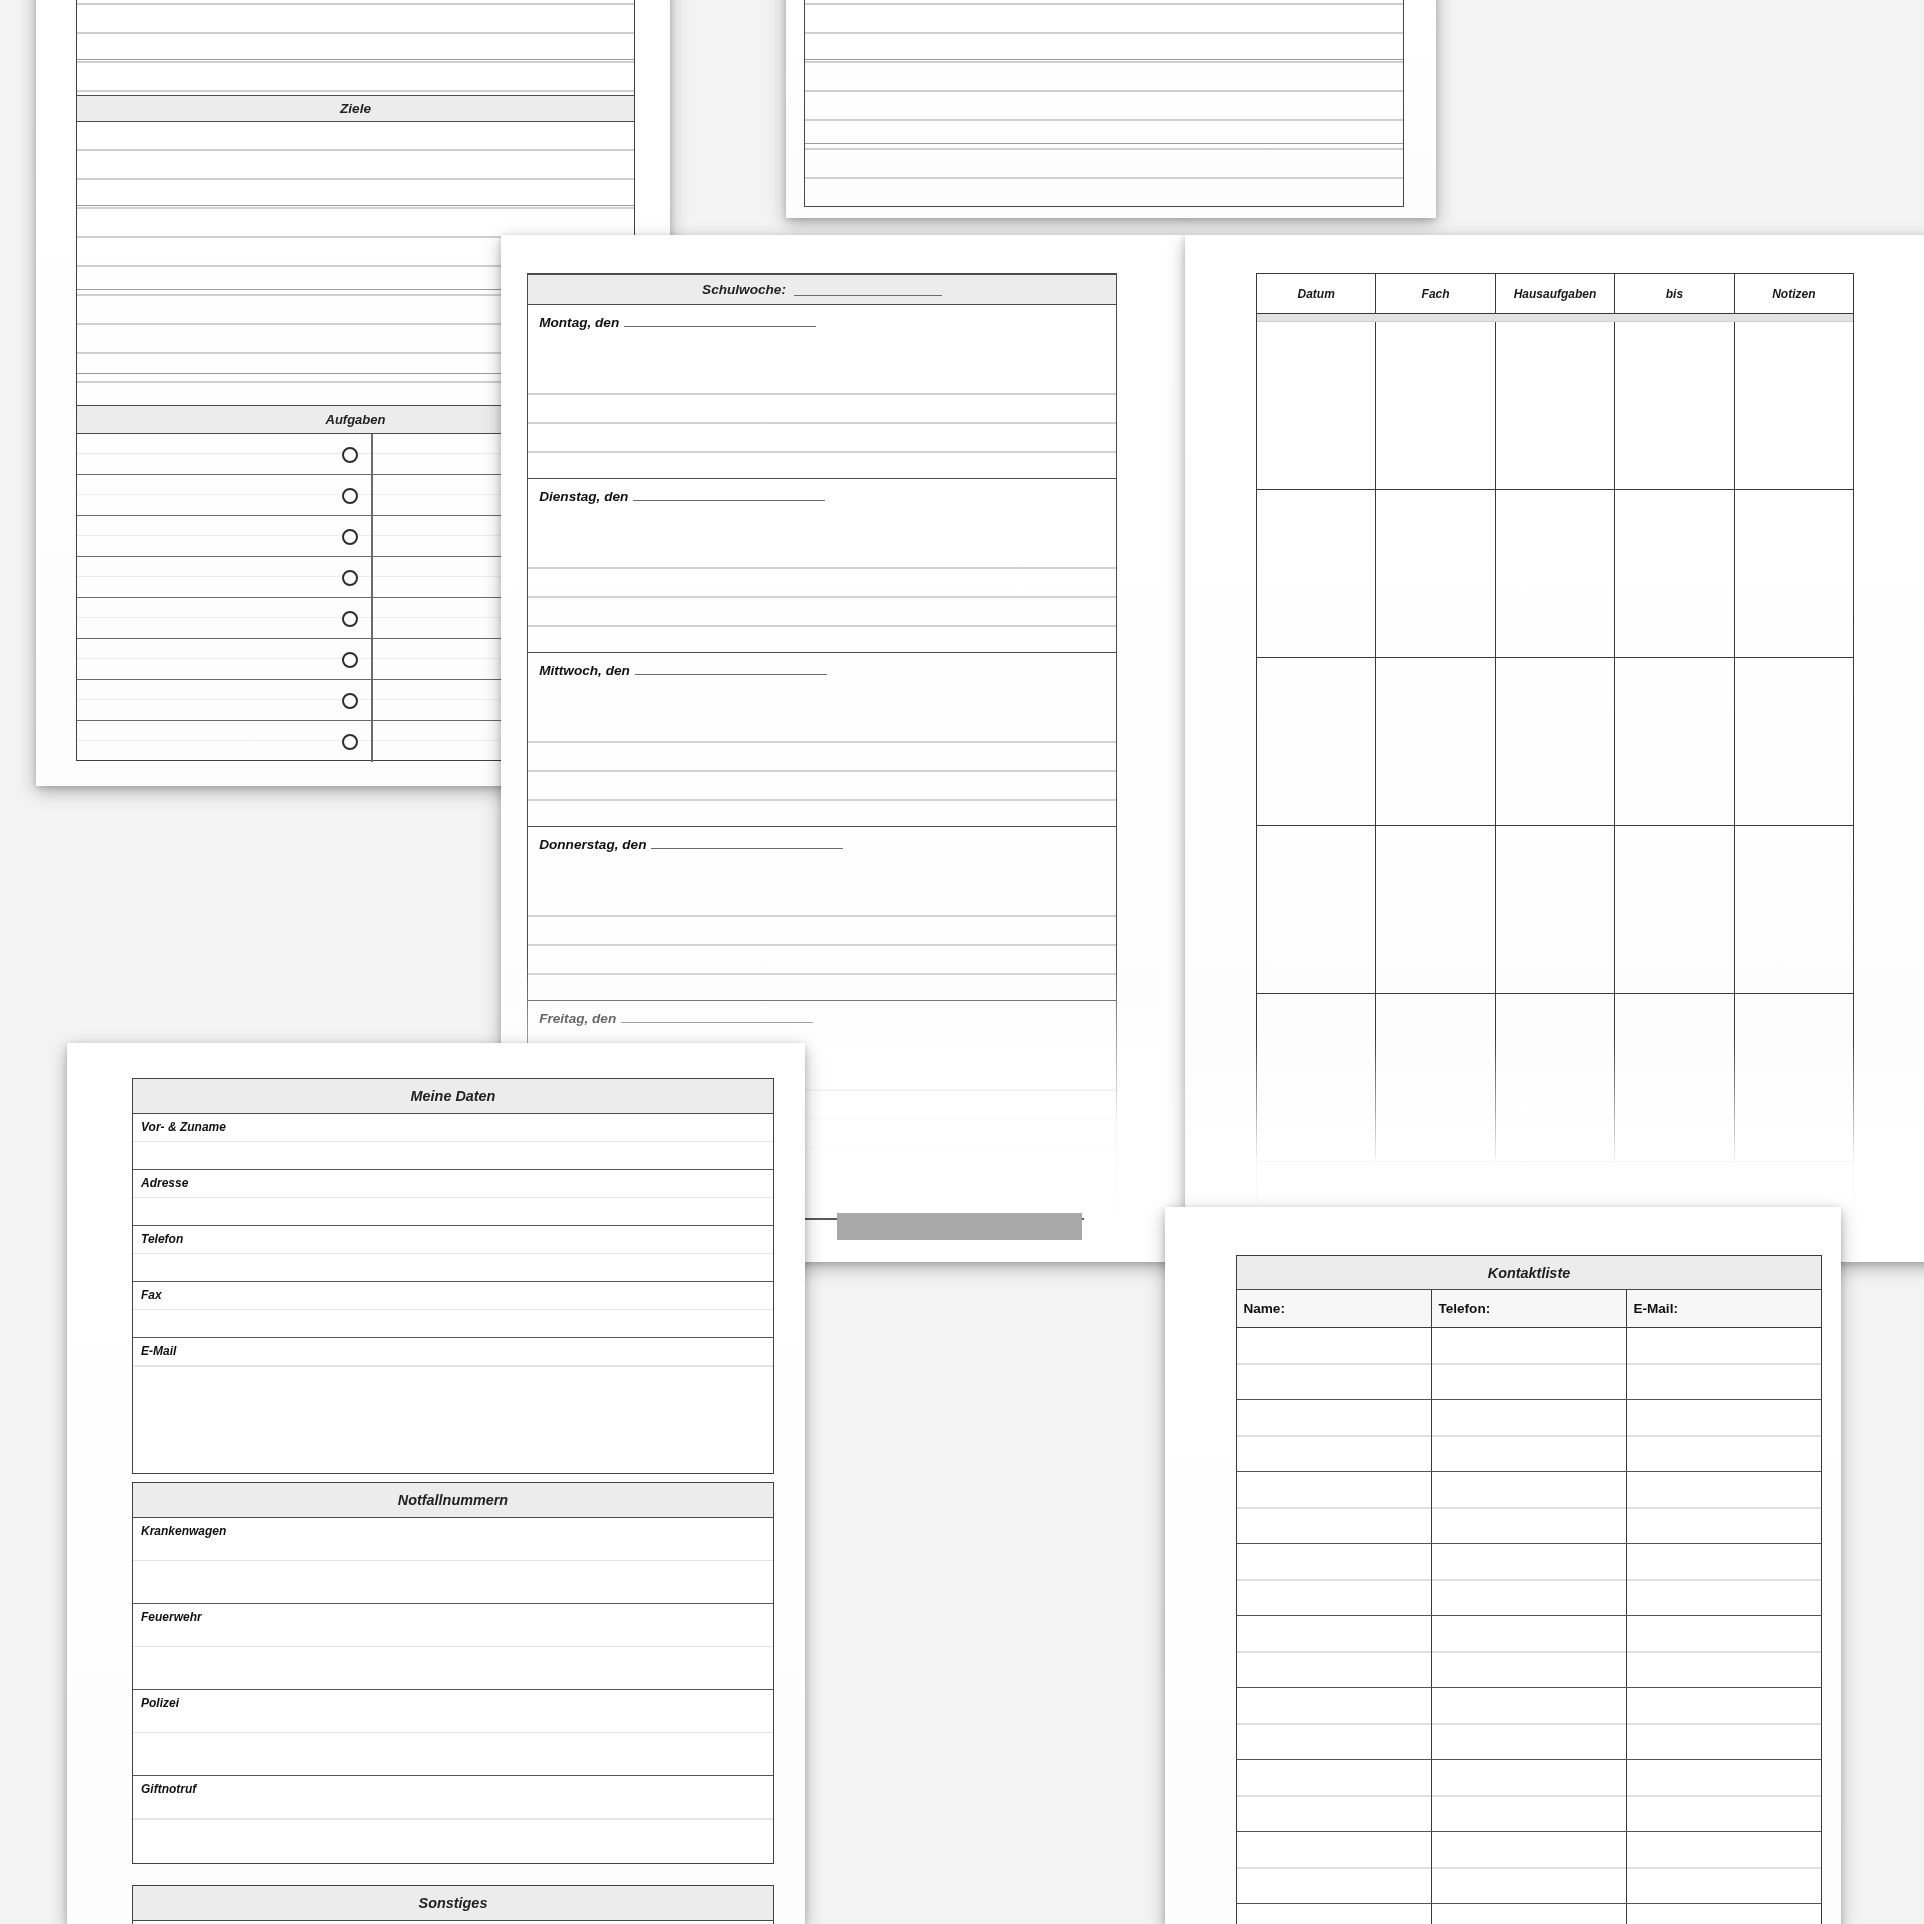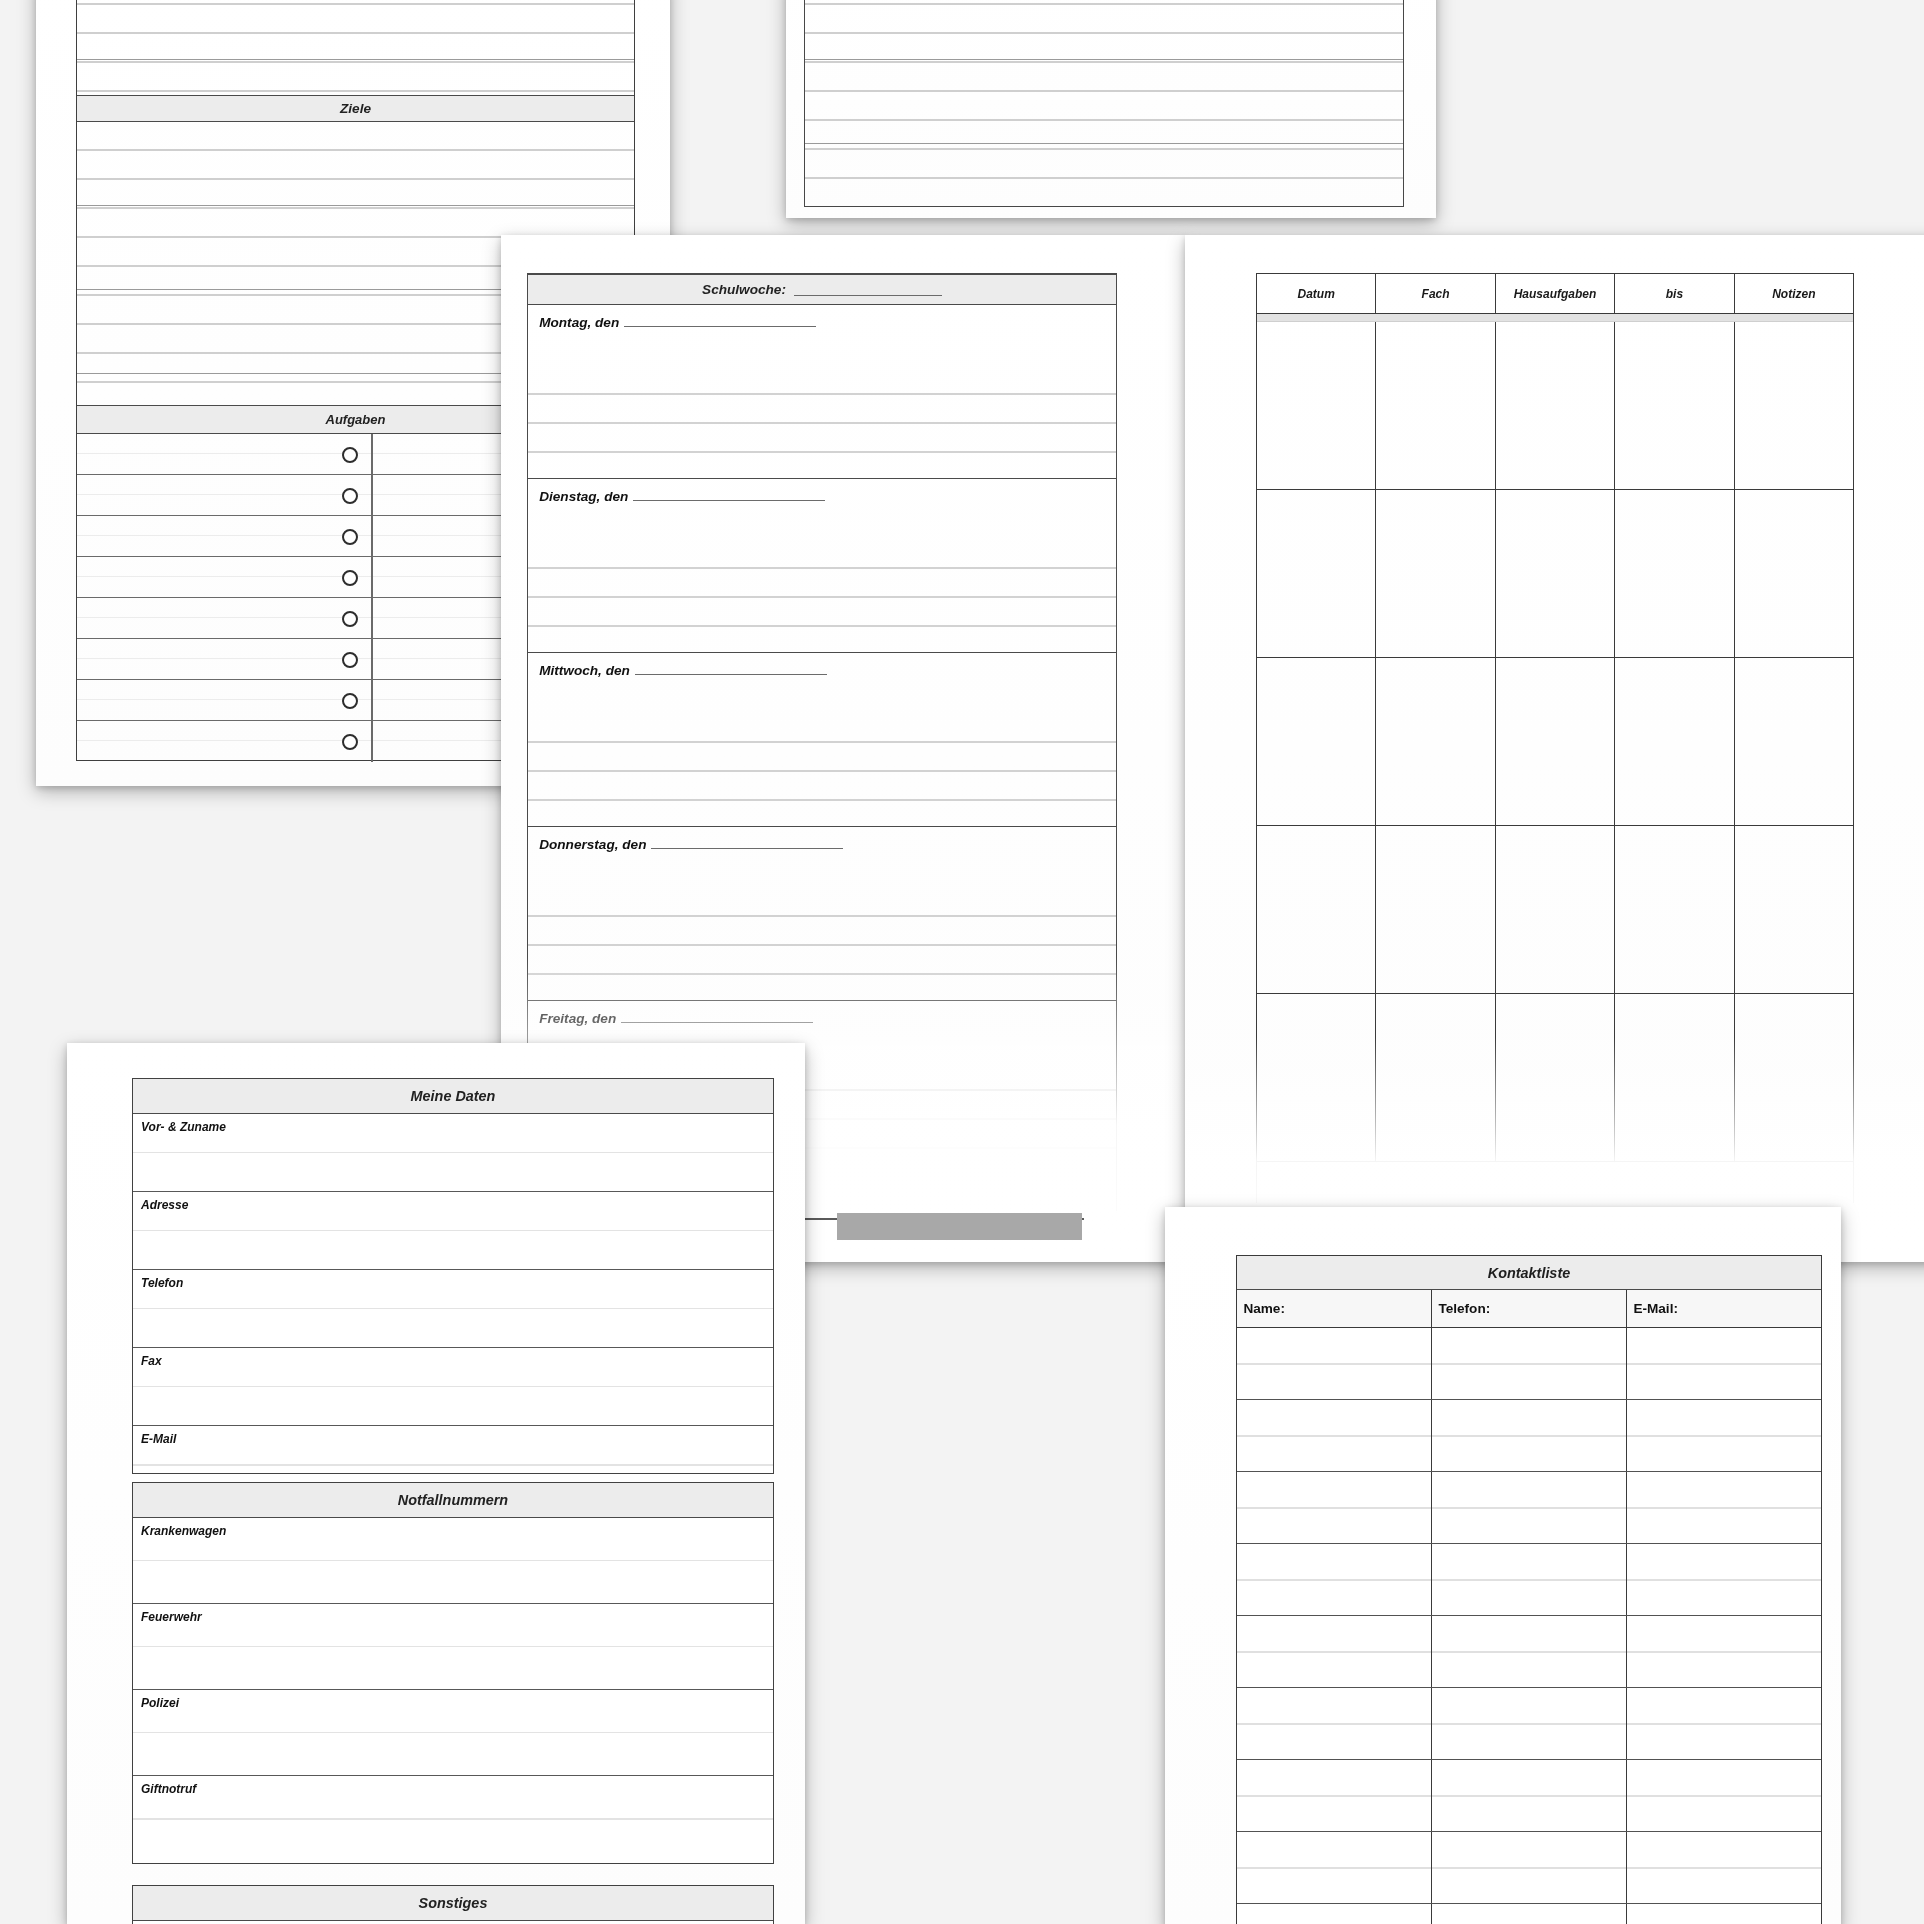--- a/index.html
+++ b/index.html
@@ -82,21 +82,21 @@
   
   .pageE{left:67px;top:1043px;width:738px;height:882px;z-index:5;}
   .pageE .boxed{position:absolute;left:65px;width:642px;box-sizing:border-box;border:1.6px solid #414141;background:#fff;}
   .pageE .b1{top:35px;height:396px;}
   .pageE .b2{top:439px;height:382px;}
   .pageE .b3{top:842px;height:273px;}
   .form-band{height:35px;box-sizing:border-box;background:#ececec;border-bottom:1.6px solid #4a4a4a;display:flex;align-items:center;justify-content:center;font-style:italic;font-weight:bold;font-size:14.4px;color:#222;}
   .form-row{position:relative;box-sizing:border-box;border-bottom:1.6px solid #585858;}
   .form-row.last{border-bottom:none;}
   .form-row .lbl{position:absolute;left:8px;top:5.6px;font-style:italic;font-weight:bold;font-size:12px;color:#111;}
-  .h90{height:78px;}
+  .h90{height:56px;}
   .h108{height:86px;}
 
   
   .pageF{left:1165px;top:1207px;width:676px;height:722px;z-index:6;}
   .pageF .box{left:71px;top:48px;width:586px;height:674px;border:1.6px solid #3a3a3a;border-bottom:none;background:#fff;}
   .pageF .bandK{position:static;height:34px;box-sizing:border-box;background:#ececec;border-bottom:1.6px solid #4a4a4a;display:flex;align-items:center;justify-content:center;font-style:italic;font-weight:bold;font-size:14.4px;}
   .contact-head{display:flex;height:38px;box-sizing:border-box;border-bottom:1.6px solid #3a3a3a;background:#f7f7f7;}
   .contact-head .cell{flex:1;display:flex;align-items:center;padding-left:6.4px;font-weight:bold;font-size:13.6px;color:#111;border-right:1.6px solid #3a3a3a;box-sizing:border-box;}
   .contact-head .cell:last-child{border-right:none;}
   .contact-row{display:flex;height:72px;box-sizing:border-box;border-bottom:1.6px solid #525252;

